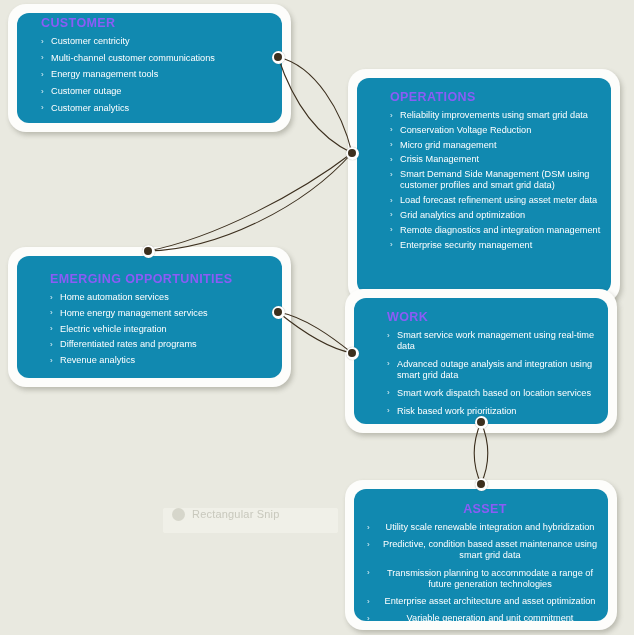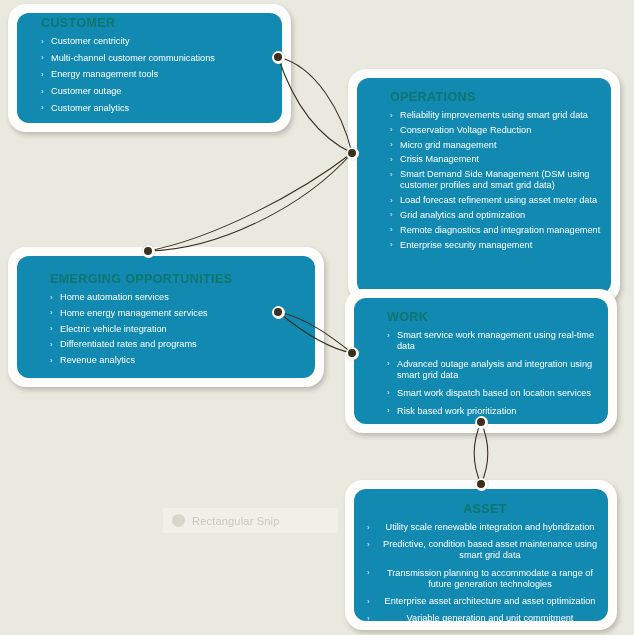--- a/index.html
+++ b/index.html
@@ -39,21 +39,21 @@
     background: #1189b0;
     border-radius: 12px;
   }
   .card .inner {
     position: absolute;
     left: 0; top: 0; right: 0; bottom: 0;
     padding: 13px 14px 10px 30px;
     box-sizing: border-box;
   }
   .card-title {
-    color: #0f766e;
+    color: #8b5cf6;
     font-weight: bold;
     font-size: 12.5px;
     letter-spacing: 0.4px;
     margin: 0 0 6px 0;
     line-height: 14px;
   }
   ul.bullets {
     list-style: none;
     margin: 0;
     padding: 0;
@@ -69,21 +69,21 @@
     position: absolute;
     left: 0;
     top: -0.5px;
     font-size: 8px;
     color: #eaf6fb;
   }
 
   
   #card-customer   { left: 8px;   top: 4px;   width: 283px; height: 128px; }
   #card-operations { left: 348px; top: 69px;  width: 272px; height: 234px; }
-  #card-emerging   { left: 8px;   top: 247px; width: 283px; height: 140px; padding-left: 33px; }
+  #card-emerging   { left: 8px;   top: 247px; width: 283px; height: 140px; }
   #card-work       { left: 345px; top: 289px; width: 272px; height: 144px; }
   #card-asset      { left: 345px; top: 480px; width: 272px; height: 150px; }
 
   #card-customer .inner   { padding-top: 12px;  padding-left: 33px; }
   #card-operations .inner { padding-top: 21px;  padding-left: 42px; }
   #card-emerging .inner   { padding-top: 25px;  padding-left: 42px; }
   #card-work .inner       { padding-top: 21px;  padding-left: 42px; }
   #card-asset .inner      { padding-top: 22px;  padding-left: 22px; text-align: center; }
 
   #card-customer ul.bullets li { padding-bottom: 5.5px; }
@@ -116,21 +116,20 @@
   
   #snip-ghost {
     position: absolute;
     left: 163px;
     top: 508px;
     width: 175px;
     height: 25px;
     background: rgba(250,250,244,0.42);
     border-radius: 2px;
     display: flex;
-    align-items: center;
     z-index: 9;
   }
   #snip-ghost .snip-icon {
     width: 13px; height: 13px;
     margin: 0 7px 0 9px;
     border-radius: 50%;
     background: rgba(205,205,194,0.75);
     flex: none;
   }
   #snip-ghost .snip-label {

